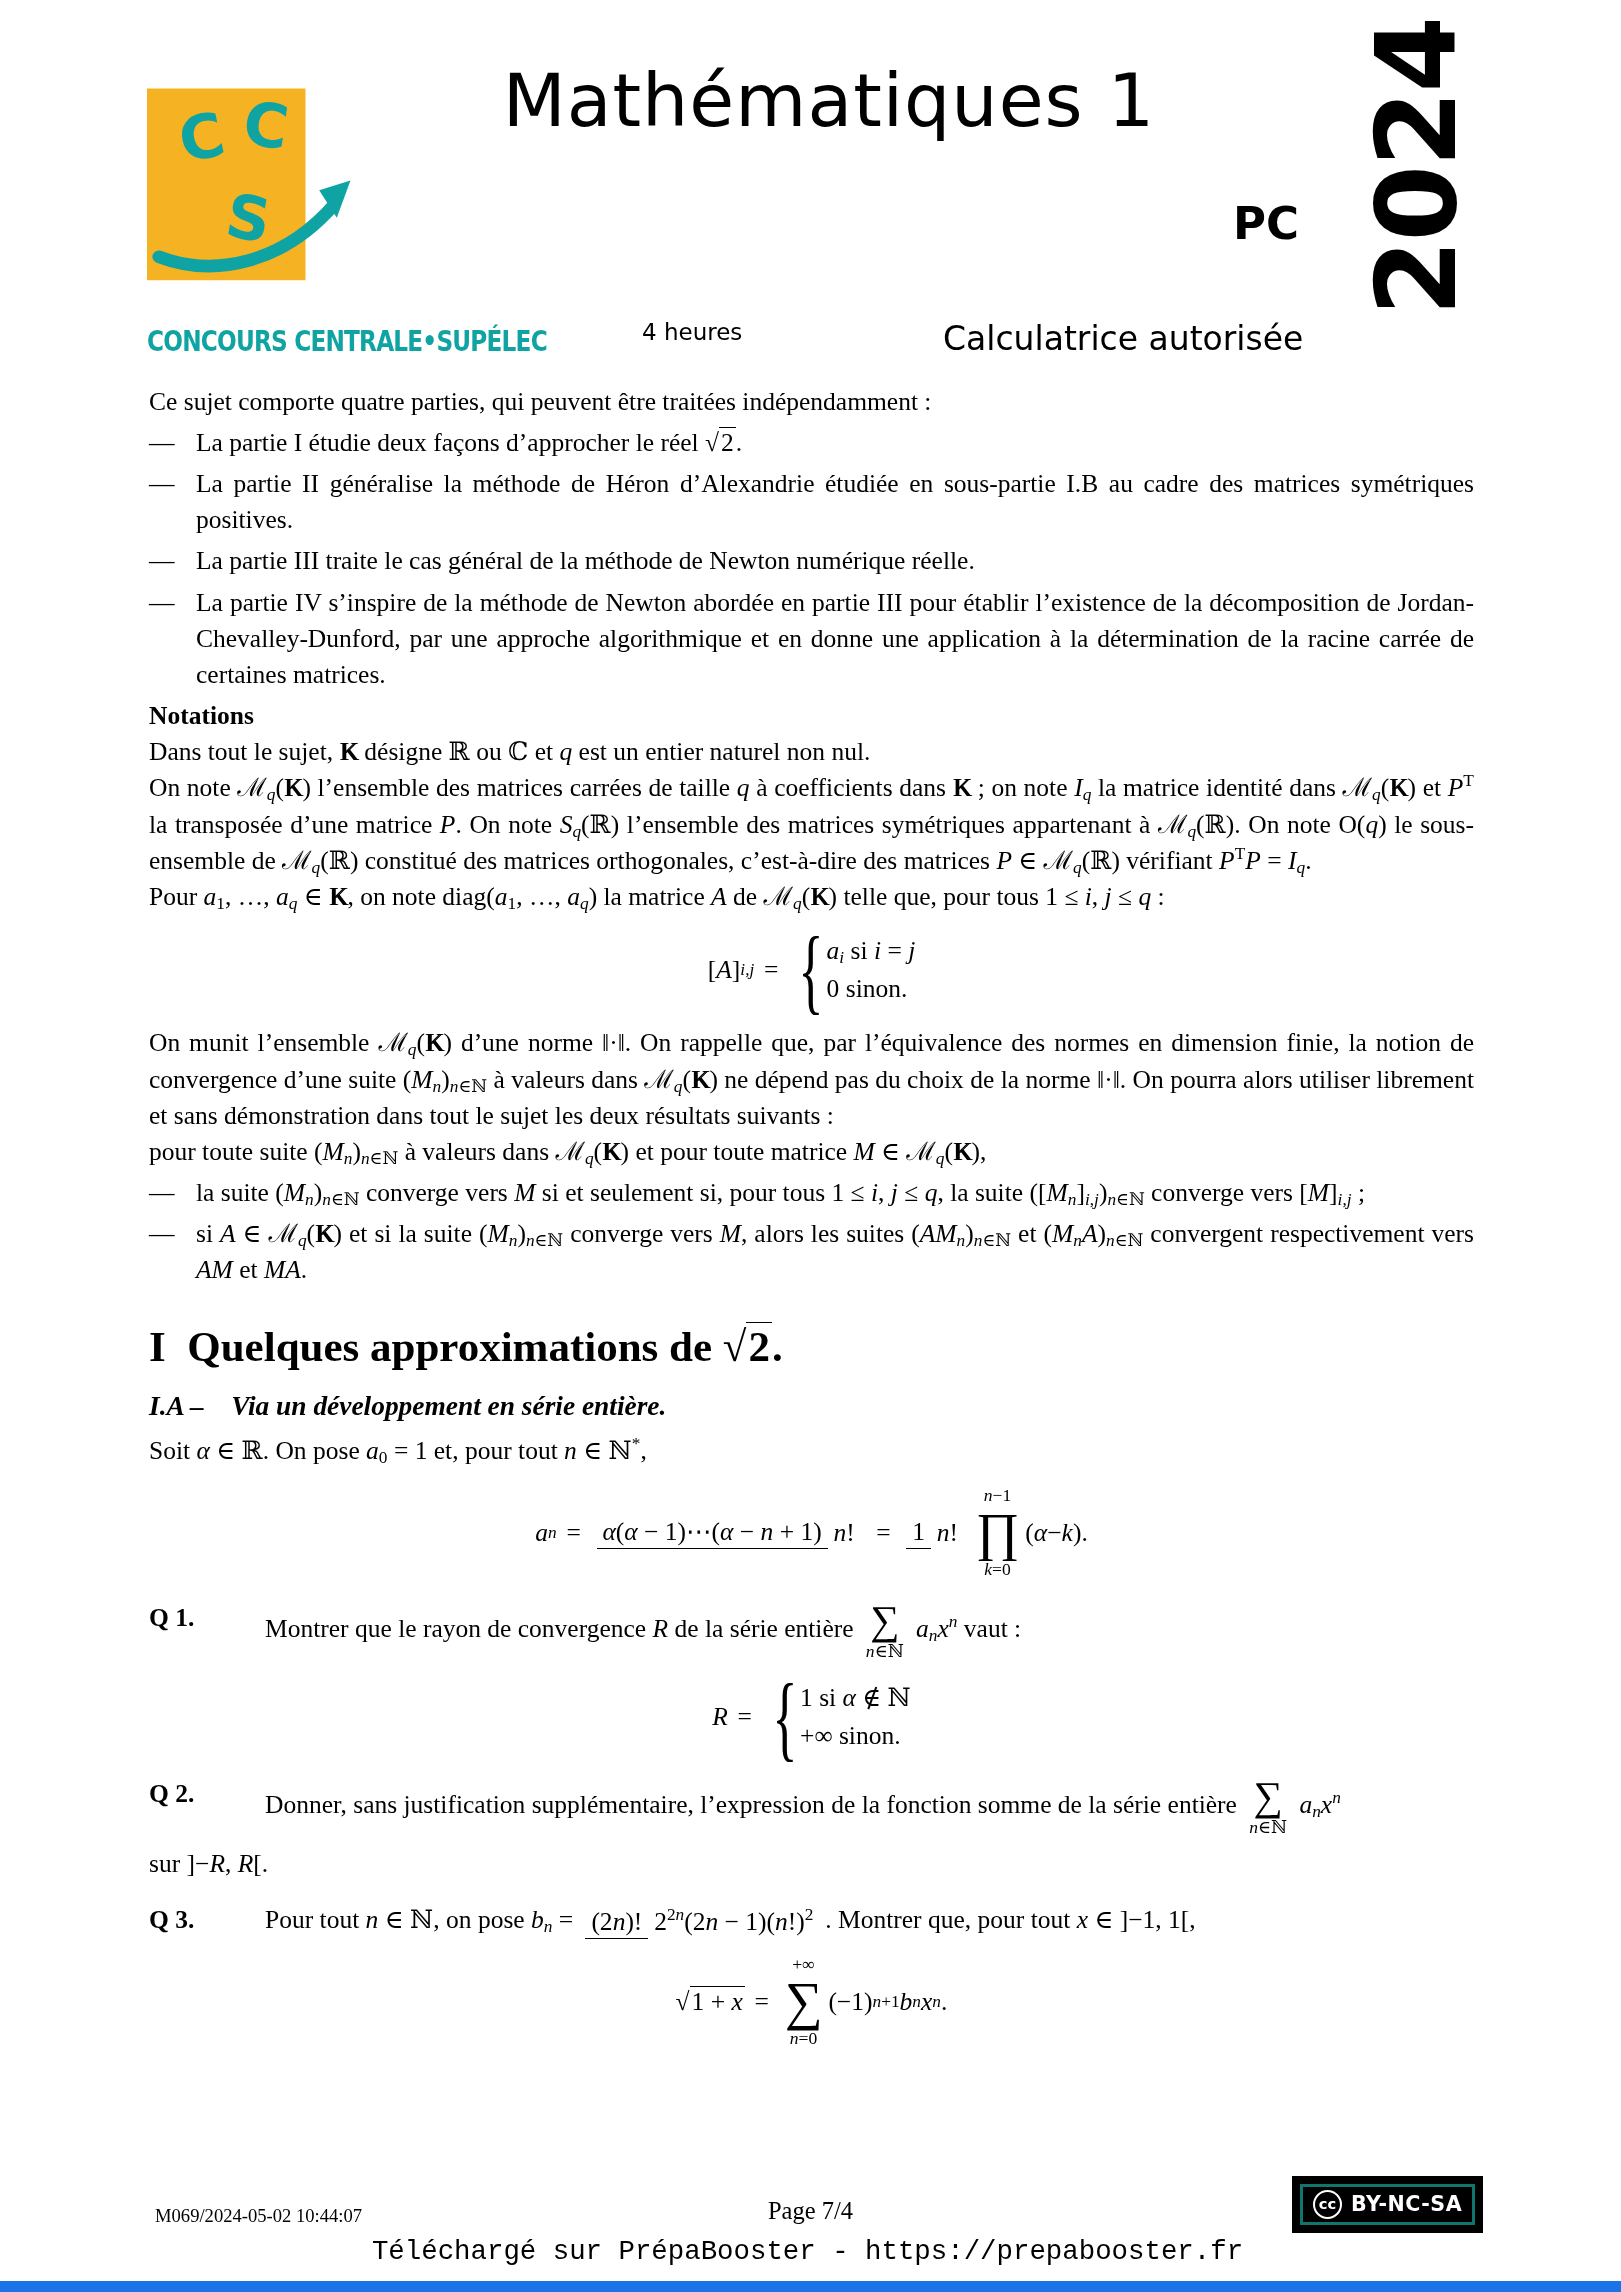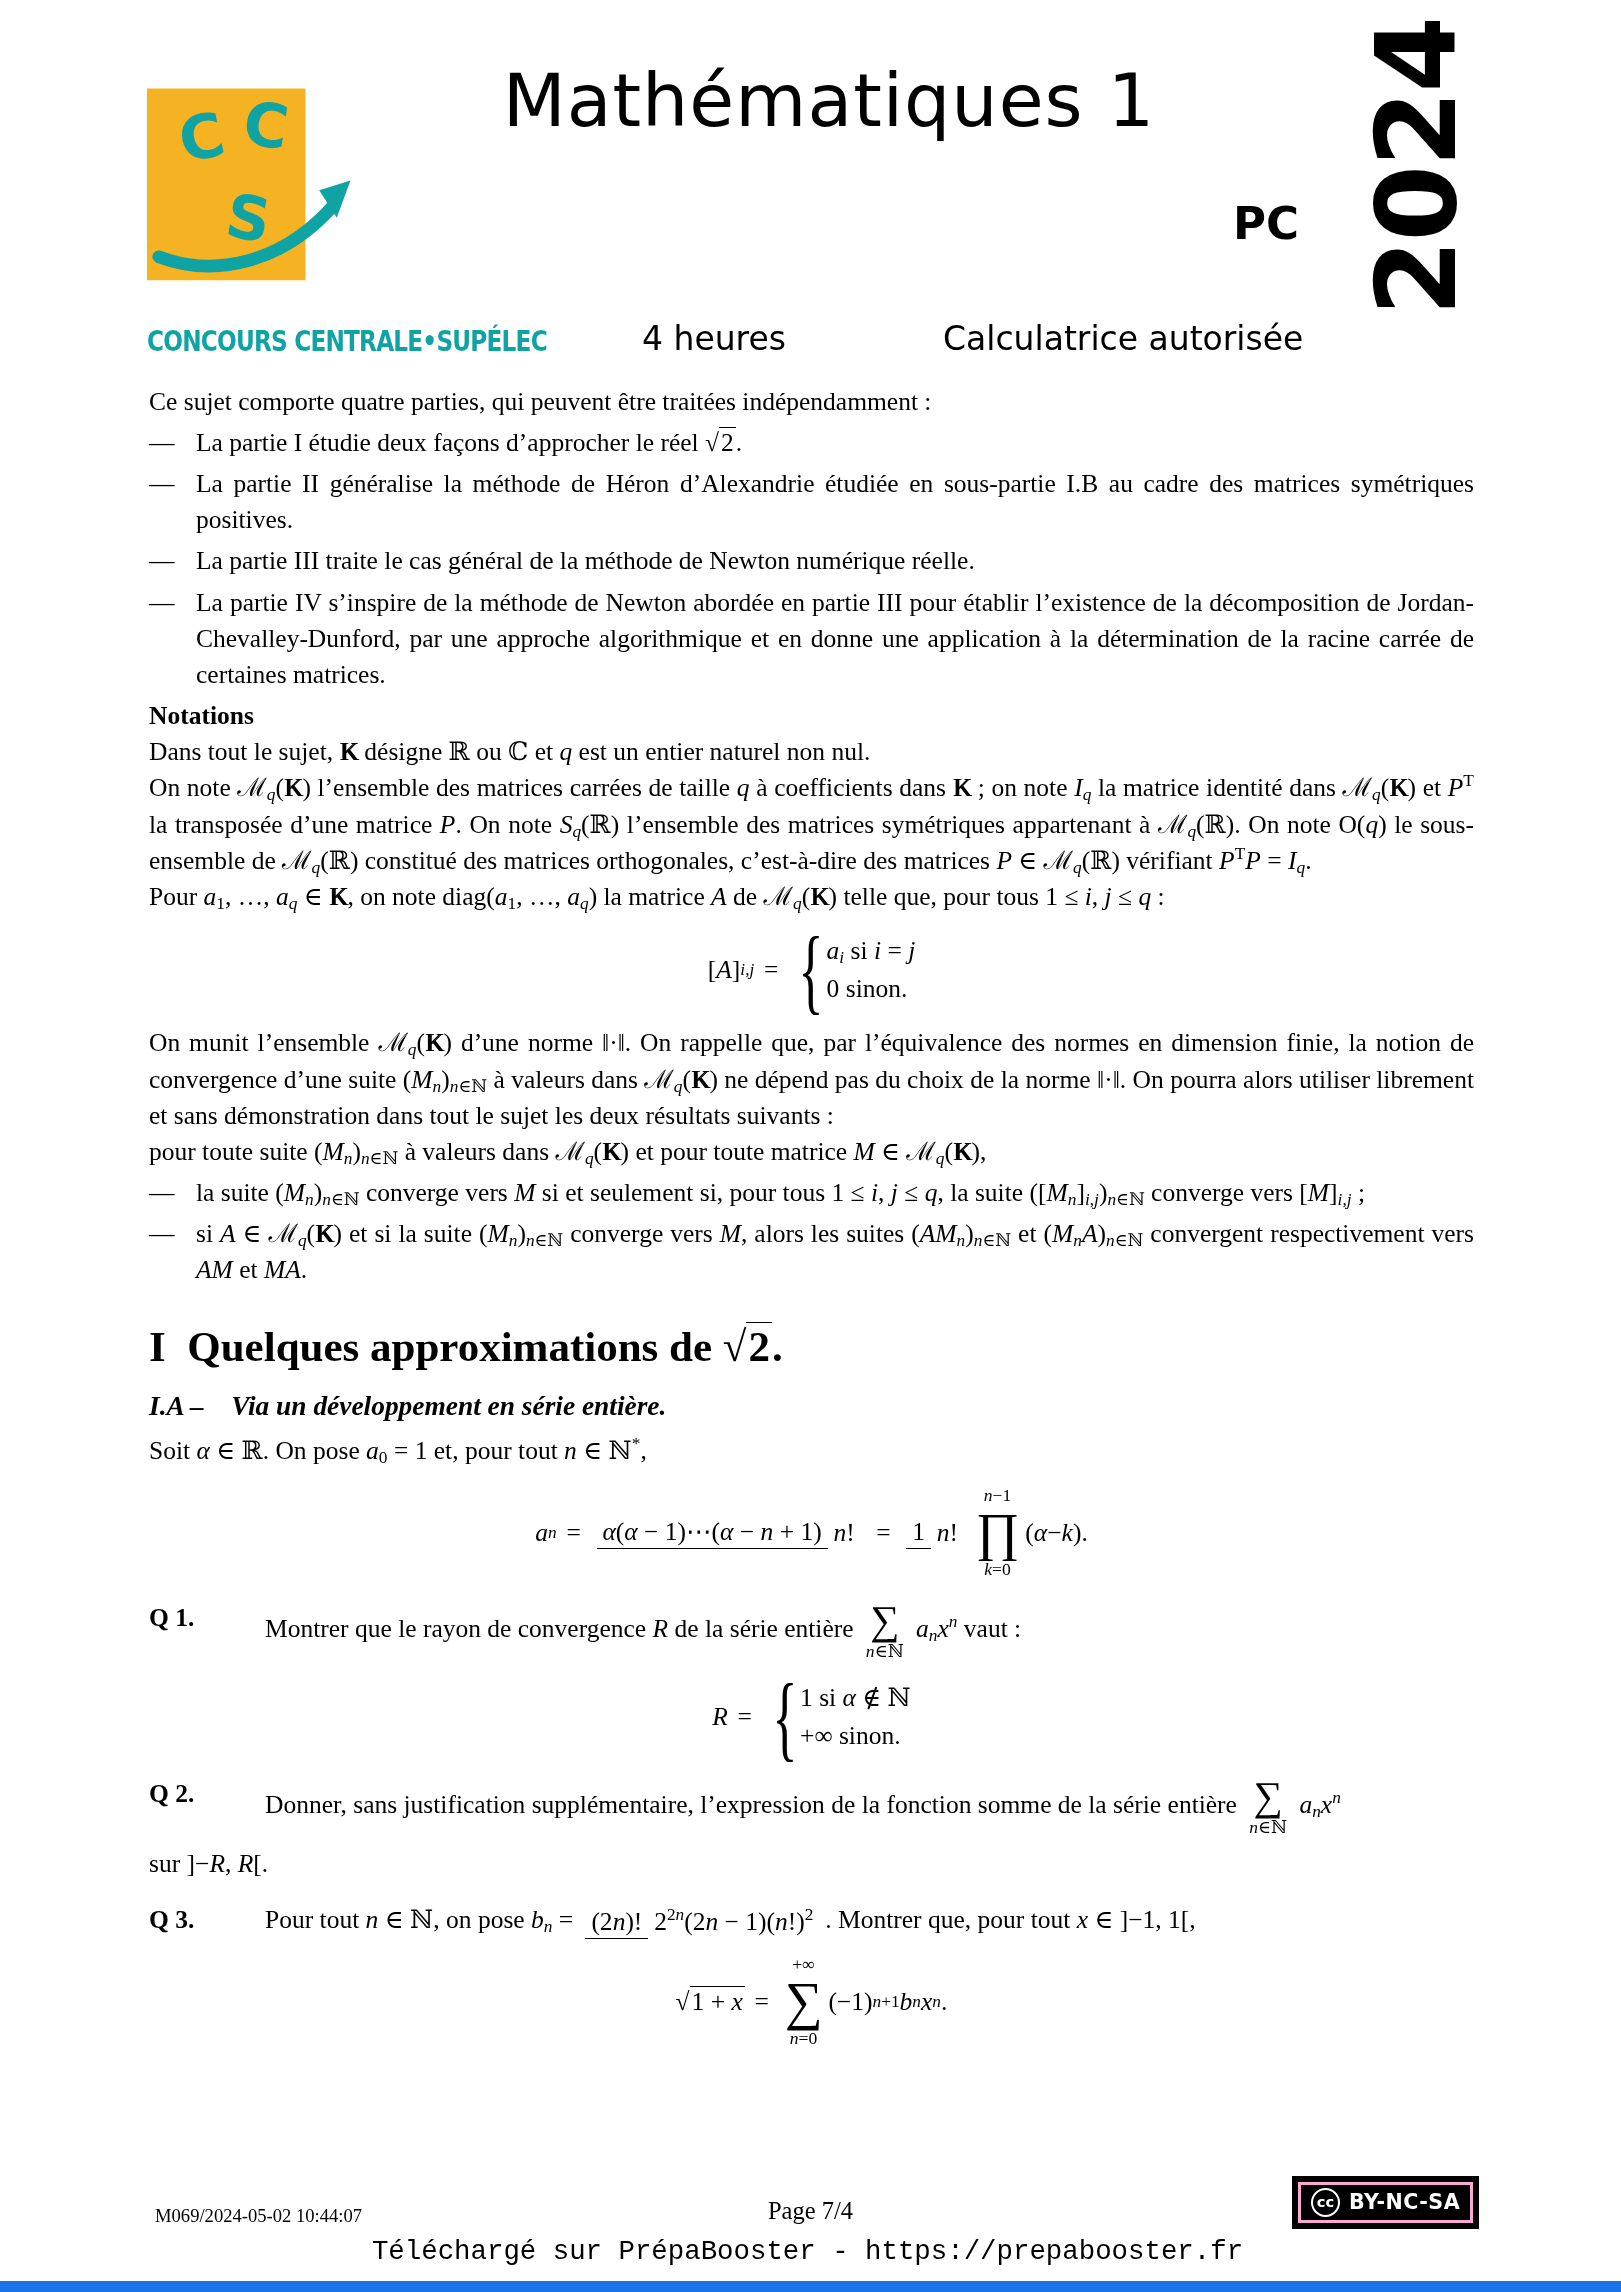--- a/index.html
+++ b/index.html
@@ -15,21 +15,21 @@
   
   .logo-svg{position:absolute;left:147px;top:61px;}
   .brand{position:absolute;left:147px;top:321px;font-family:var(--sans);font-weight:700;
          font-size:29px;color:var(--teal);letter-spacing:-1px;white-space:nowrap;
          transform:scaleX(.8);transform-origin:left top;}
   .title{position:absolute;left:0;top:49px;width:1582px;text-align:center;
          font-family:var(--sans);font-weight:400;font-size:73px;letter-spacing:1px;padding-left:38px;}
   .pc{position:absolute;left:1233px;top:192px;font-family:var(--sans);font-weight:700;font-size:45px;}
   .year{position:absolute;left:1362px;top:316px;transform:rotate(-90deg);transform-origin:top left;
         font-family:var(--sans);font-weight:700;font-size:110px;letter-spacing:-2px;line-height:1;white-space:nowrap;}
-  .duration{position:absolute;left:642px;top:316px;font-family:var(--sans);font-size:33px;}
+  .duration{position:absolute;left:642px;top:316px;font-family:var(--sans);font-size:23px;}
   .calc{position:absolute;left:943px;top:316px;font-family:var(--sans);font-size:33px;}
 
   
   .bodycol{position:absolute;left:149px;top:384px;width:1325px;text-align:justify;}
   .bodycol p{margin:0;}
   .lead{margin-bottom:5.9px;}
   .ditem{display:flex;margin:4.9px 0;}
   .dash{flex:0 0 47px;}
   .dtext{flex:1;}
   .notations-h{font-weight:700;margin-top:9.8px;}
@@ -61,21 +61,21 @@
   .clines{display:inline-flex;flex-direction:column;text-align:left;gap:2px;}
   .sqrt{white-space:nowrap;}
   .radicand{border-top:1.6px solid #000;padding:0 2px;}
   .bb{position:relative;display:inline-block;}
   .bb::after{content:attr(data-c);position:absolute;left:1.4px;top:0;}
   .scr{font-style:italic;}
 
   
   .fcode{position:absolute;left:155px;top:2203px;font-size:18.6px;}
   .fpage{position:absolute;left:0;top:2194px;width:1621px;text-align:center;font-size:24.5px;}
-  .badge{position:absolute;left:1292px;top:2176px;border:6px solid #000000;background:#f9a8d4;padding:2.9px;}
+  .badge{position:absolute;left:1292px;top:2176px;border:8px solid #000000;background:#0f766e;padding:2.9px;}
   .badge-inner{background:#000;display:flex;align-items:center;gap:8.8px;padding:2.9px 9.8px;}
   .cc-circle{width:25.5px;height:25.5px;border:2px solid #fff;border-radius:50%;display:flex;
              align-items:center;justify-content:center;color:#fff;font-family:var(--sans);
              font-weight:700;font-size:14.7px;line-height:1;}
   .cc-label{color:#fff;font-family:var(--sans);font-weight:700;font-size:20.6px;letter-spacing:0.5px;}
   .dl{position:absolute;left:0;top:2233px;width:1615px;text-align:center;
       font-family:Liberation Mono, monospace;font-size:27.4px;}
   .bluebar{position:absolute;left:0;bottom:0;width:1621px;height:11.8px;background:#1A73E8;}
 </style>
 </head>

